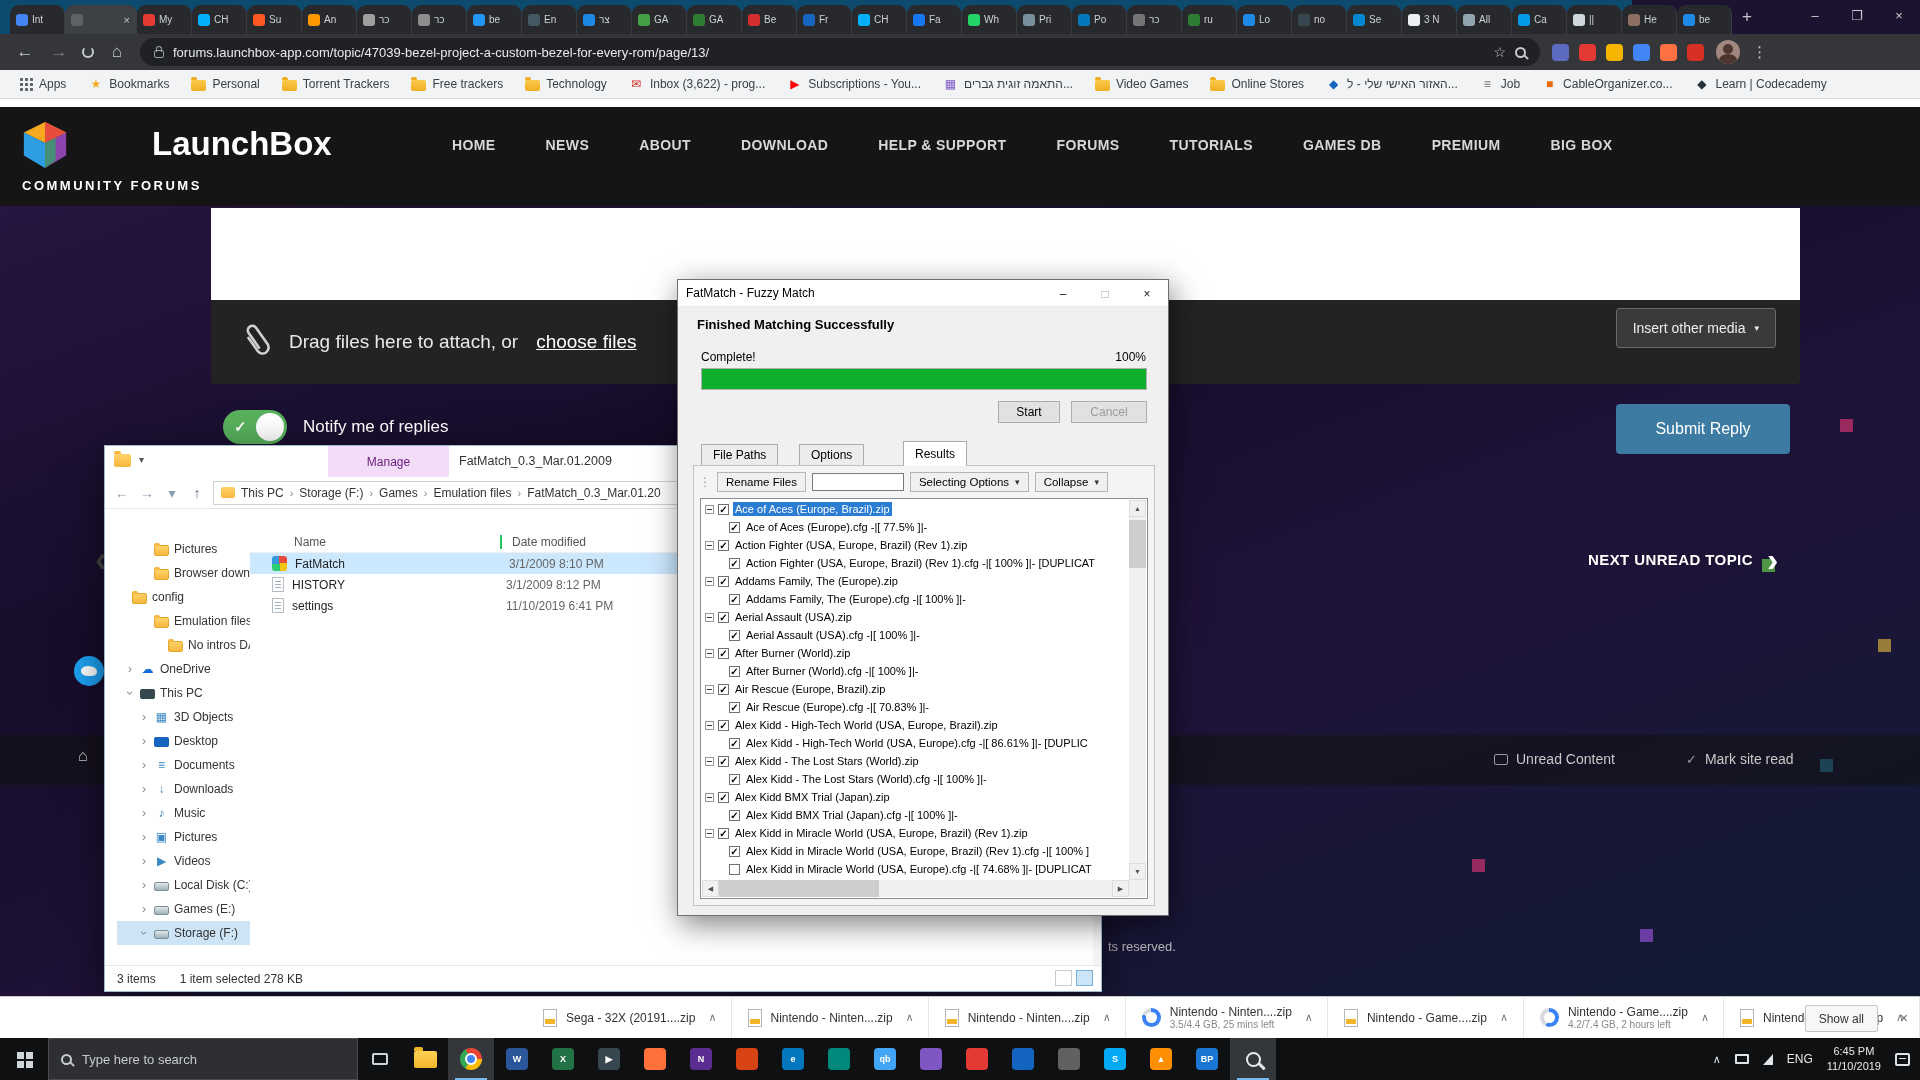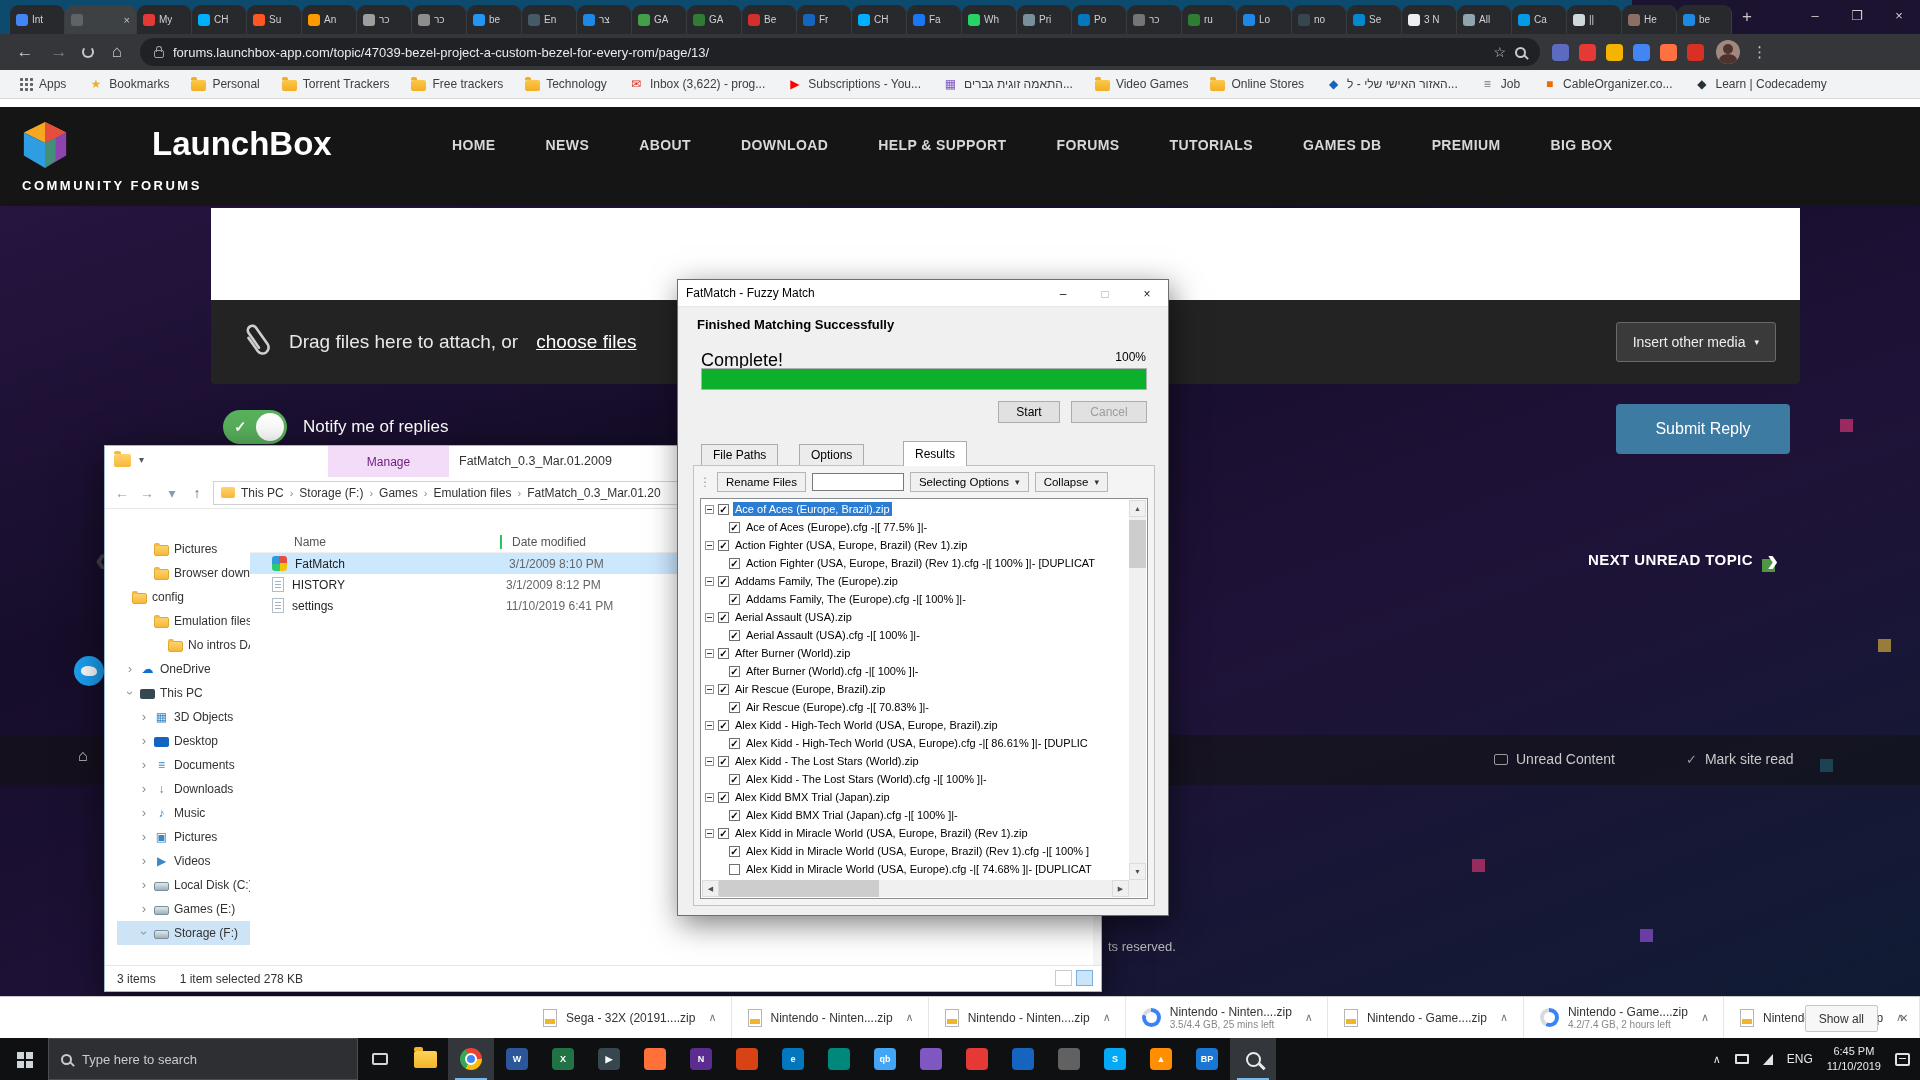--- a/index.html
+++ b/index.html
@@ -54,21 +54,21 @@
 #siteheader{position:absolute;left:0;top:8px;width:1920px;height:99px;background:#151515;}
 #lb-cube{position:absolute;left:20px;top:13px;}
 #lb-title{position:absolute;left:152px;top:18px;color:#fff;font-size:33px;font-weight:bold;}
 #lb-sub{position:absolute;left:22px;top:71px;color:#fff;font-size:13px;font-weight:bold;letter-spacing:2.5px;}
 #lb-nav{position:absolute;left:452px;top:30px;display:flex;gap:50px;align-items:center;}
 .navitem{color:#d8d8d8;font-size:14px;font-weight:bold;letter-spacing:.4px;text-decoration:none;white-space:nowrap;}
 #editor{position:absolute;left:211px;top:109px;width:1589px;height:92px;background:#fff;}
 #attachbar{position:absolute;left:211px;top:201px;width:1589px;height:84px;background:#232323;border-radius:0 0 4px 4px;display:flex;align-items:center;padding-left:34px;gap:18px;}
 #attachtext{color:#e8e8e8;font-size:19px;}
 #choosefiles{color:#fff;font-size:19px;text-decoration:underline;}
-#insertmedia{position:absolute;right:24px;top:22px;height:40px;padding:0 16px;background:#3a3a3a;border:1px solid #6a6a6a;border-radius:3px;color:#eee;font-size:14px;display:flex;align-items:center;gap:9px;}
+#insertmedia{position:absolute;right:24px;top:8px;height:40px;padding:0 16px;background:#3a3a3a;border:1px solid #6a6a6a;border-radius:3px;color:#eee;font-size:14px;display:flex;align-items:center;gap:9px;}
 #notifyrow{position:absolute;left:223px;top:311px;display:flex;align-items:center;gap:16px;}
 #toggle{width:64px;height:34px;border-radius:17px;background:#58b15c;position:relative;}
 #toggle .tgcheck{position:absolute;left:11px;top:8px;color:#fff;font-size:15px;font-weight:bold;}
 #toggle .knob{position:absolute;right:3px;top:3px;width:28px;height:28px;border-radius:50%;background:#fff;}
 #notifylabel{color:#fff;font-size:17px;}
 #submitbtn{position:absolute;left:1616px;top:305px;width:174px;height:50px;background:#3d7ba3;border-radius:4px;color:#fff;font-size:16px;display:flex;align-items:center;justify-content:center;}
 #nextunread{position:absolute;left:1588px;top:450px;display:flex;align-items:center;gap:14px;}
 #nextunread .nutext{color:#fff;font-size:15px;font-weight:bold;letter-spacing:.4px;}
 #nextunread .nuchev{color:#fff;font-size:34px;font-weight:bold;line-height:20px;}
 #prevchev{position:absolute;left:95px;top:440px;color:#454545;font-size:36px;font-weight:bold;}
@@ -136,21 +136,21 @@
 .vbtn{width:17px;height:16px;border:1px solid #ccc;background:#fff;}
 .vbtn.on{background:#cce4f7;border-color:#7ab0dd;}
 
 
 #dialog{position:absolute;left:677px;top:279px;width:492px;height:637px;background:#f0f0f0;border:1px solid #6e6e6e;box-shadow:3px 8px 28px rgba(0,0,0,.5);z-index:20;color:#000;}
 #dg-titlebar{position:relative;height:27px;background:#fff;display:flex;align-items:center;padding-left:8px;font-size:12px;border-bottom:1px solid #e8e8e8;}
 #dg-btns{position:absolute;right:0;top:0;display:flex;}
 .dgwbtn{width:42px;height:27px;display:flex;align-items:center;justify-content:center;font-size:12px;color:#222;}
 .dgwbtn.dim{color:#a6a6a6;}
 #dg-head{position:absolute;left:19px;top:37px;font-size:13px;font-weight:bold;}
-#dg-complete{position:absolute;left:23px;top:70px;font-size:18px;}
+#dg-complete{position:absolute;left:23px;top:70px;font-size:12px;}
 #dg-pct{position:absolute;right:22px;top:70px;font-size:12px;}
 #dg-prog{position:absolute;left:23px;top:88px;right:21px;height:22px;border:1px solid #b0b0b0;background:#e6e6e6;}
 #dg-prog .fill{height:100%;width:100%;background:#0cb02c;}
 .dgbtn{position:absolute;height:22px;background:#e1e1e1;border:1px solid #adadad;font-size:12px;display:flex;align-items:center;justify-content:center;}
 #dg-start{left:320px;top:121px;width:62px;}
 #dg-cancel{left:393px;top:121px;width:76px;color:#9c9c9c;}
 .dtab{position:absolute;height:21px;top:164px;background:#ececec;border:1px solid #acacac;border-bottom:none;font-size:12px;display:flex;align-items:center;padding:0 11px;z-index:1;}
 .dtab.dtab-sel{top:161px;height:25px;background:#fff;z-index:3;}
 #dg-panel{position:absolute;left:15px;top:185px;width:462px;height:441px;background:#f4f4f4;border:1px solid #c2c2c2;z-index:2;}
 #dg-toolbar{position:absolute;left:5px;top:5px;right:5px;height:22px;display:flex;align-items:center;gap:6px;}

